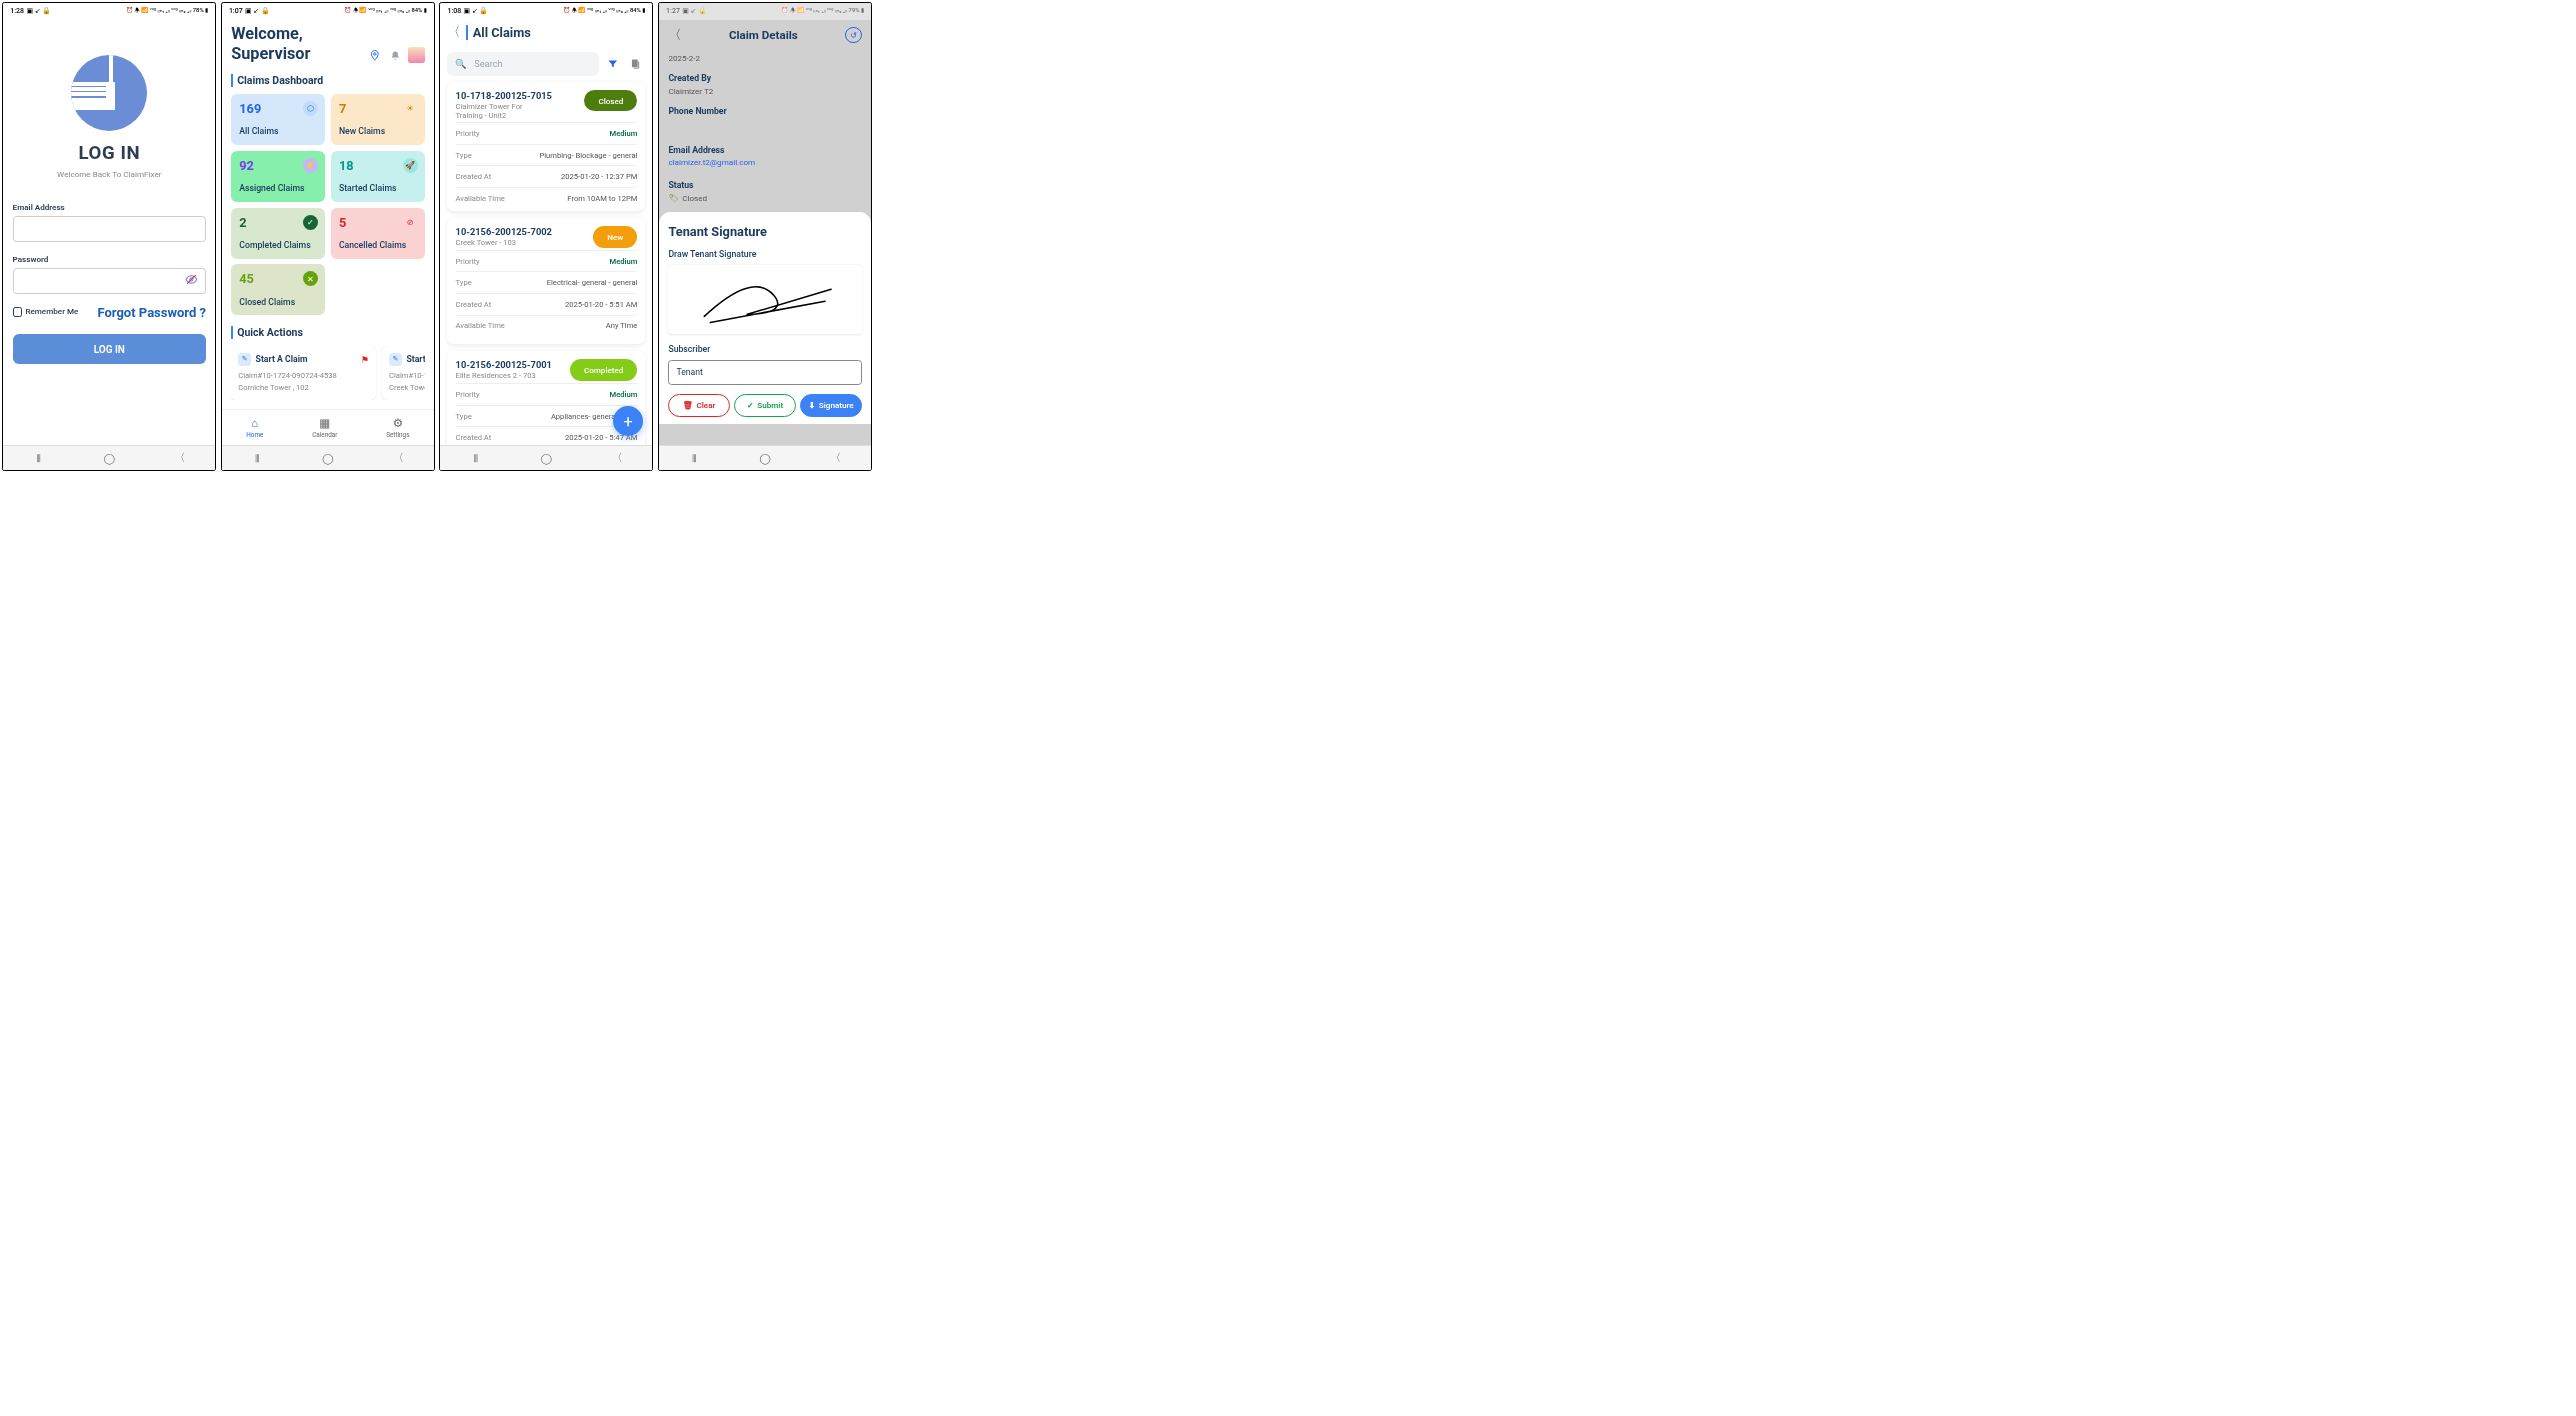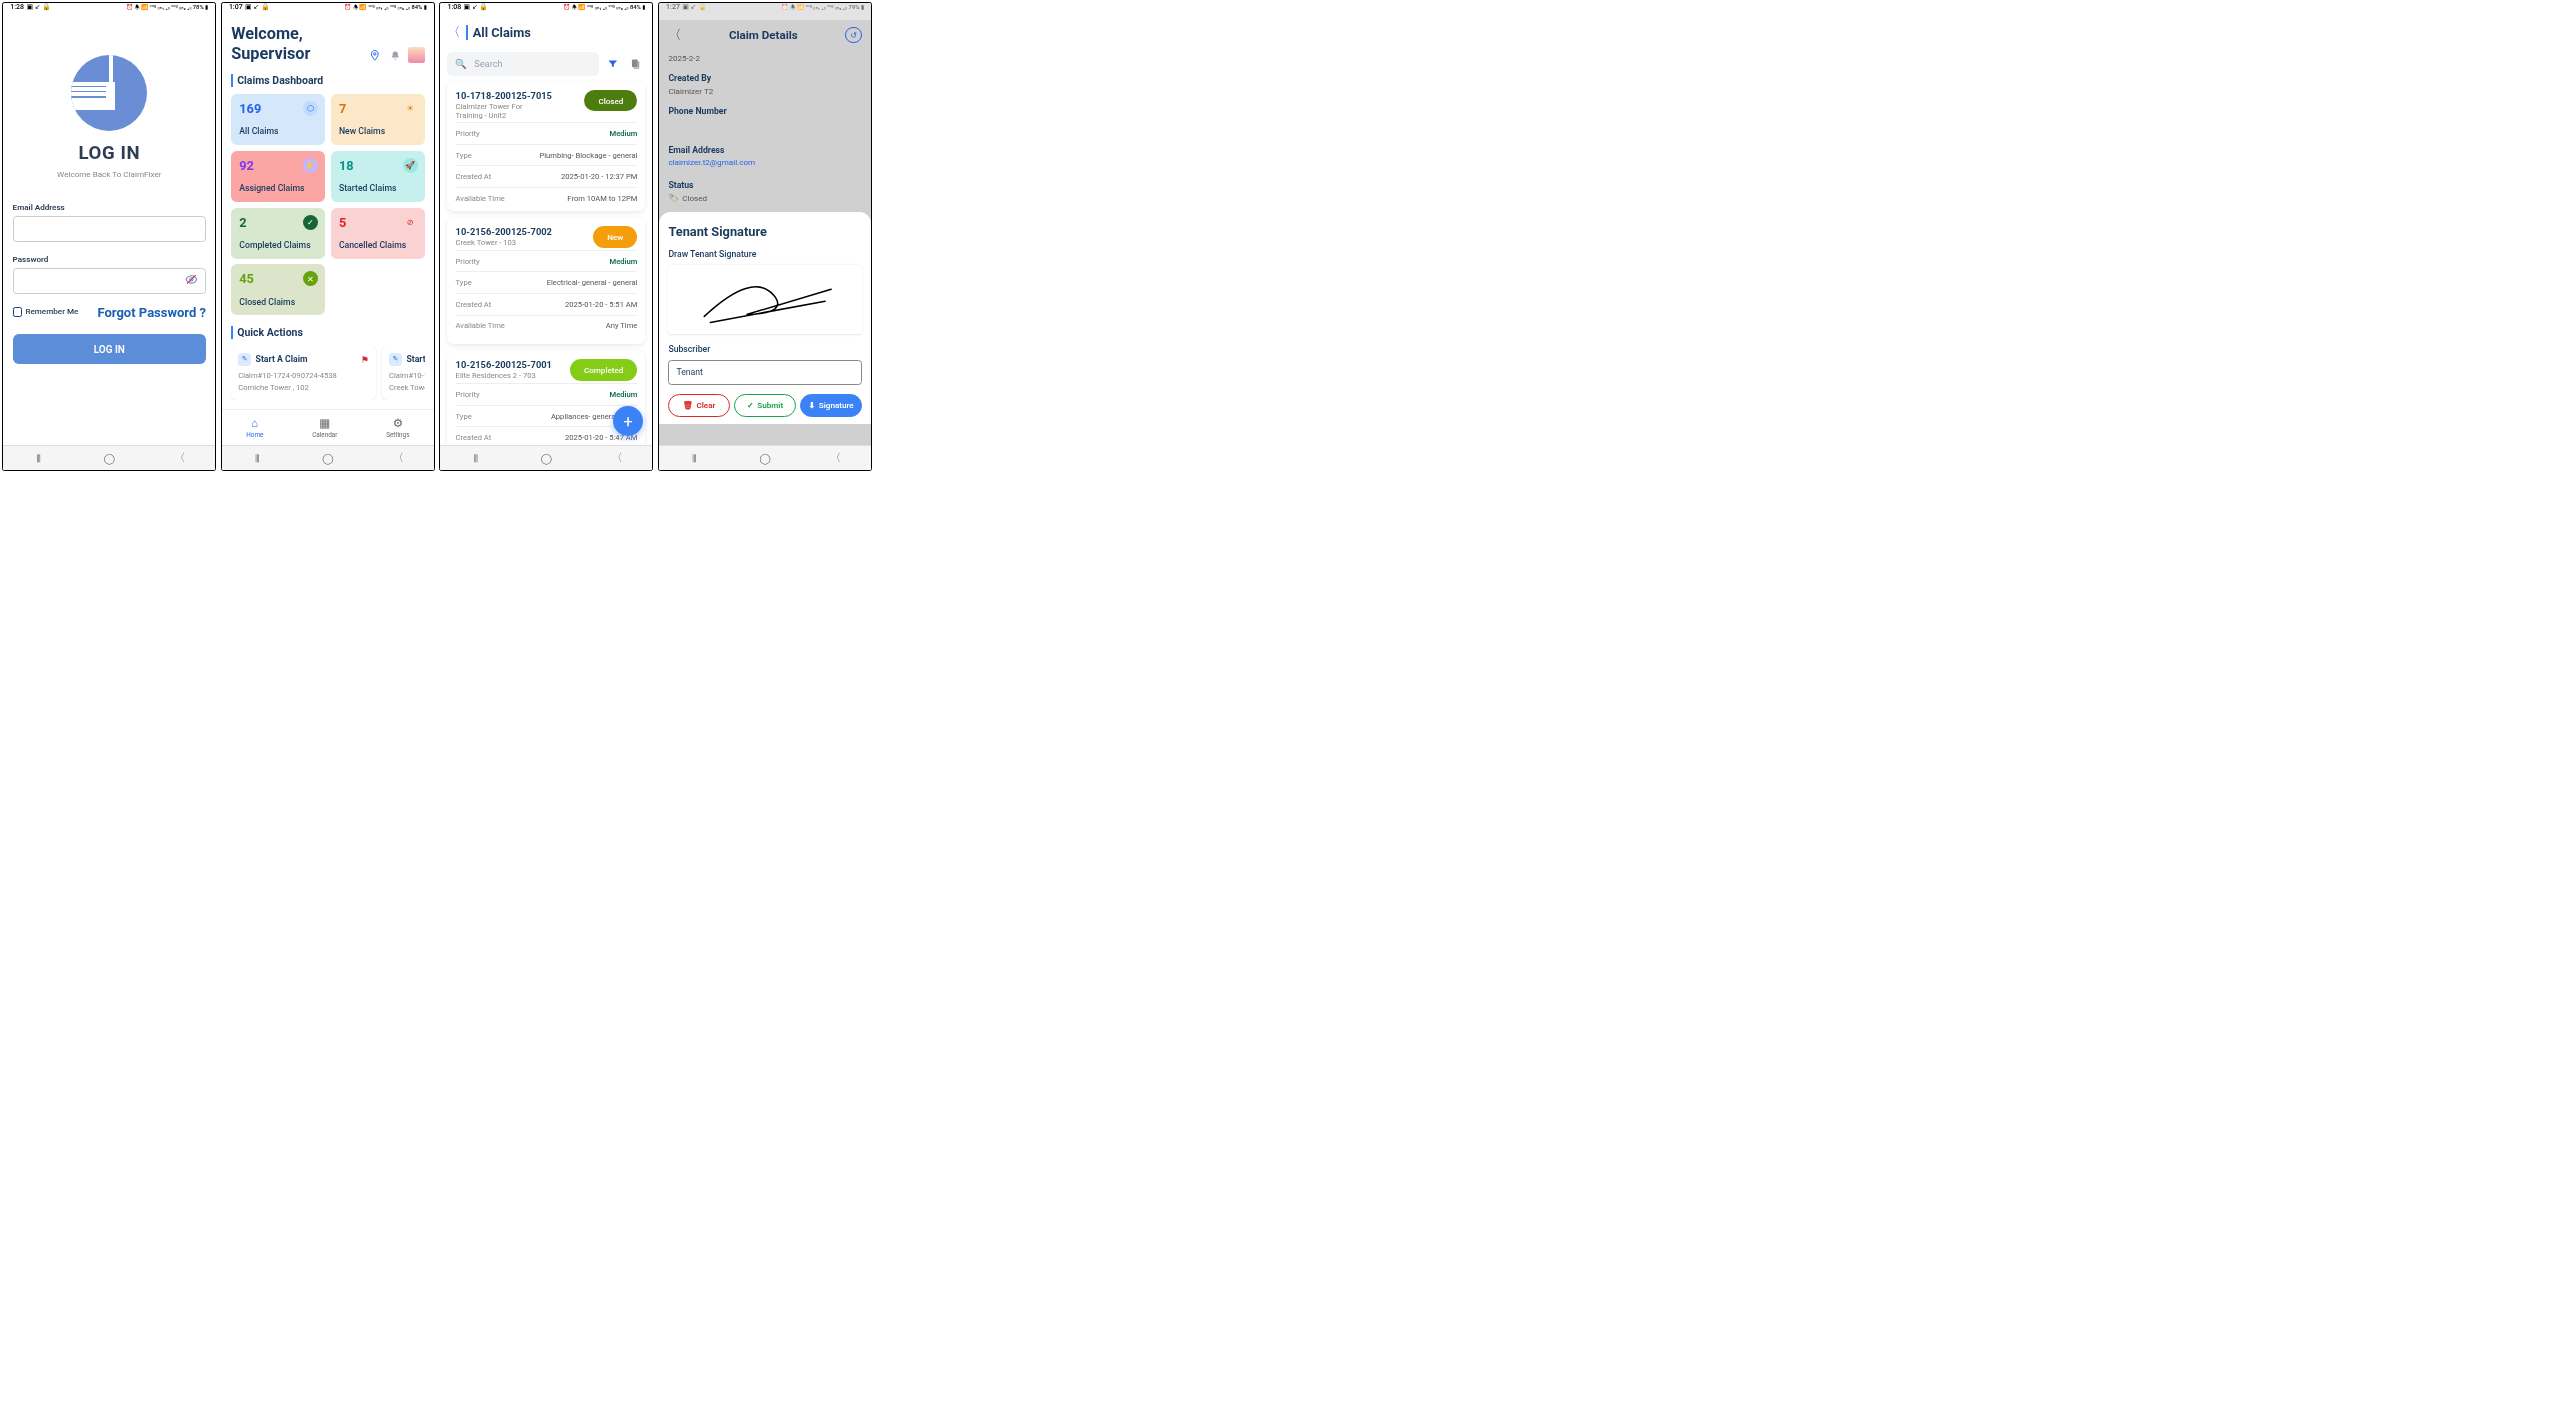--- a/index.html
+++ b/index.html
@@ -1,18 +1,18 @@
 <!DOCTYPE html>
 <html style="font-size:9.3px"><head>
 <meta charset="utf-8">
 <style>
 *{box-sizing:border-box;margin:0;padding:0;font-family:-apple-system,BlinkMacSystemFont,"Segoe UI",Roboto,sans-serif}
 body{background:#fff;display:flex;gap:4.6px;padding:2.3px}
 .phone{width:214px;height:469px;border:0.9px solid #000;border-radius:2.3px;background:#fff;display:flex;flex-direction:column;position:relative;overflow:hidden}
-.status-bar{height:16.3px;display:flex;align-items:flex-start;justify-content:space-between;padding:0 7px;font-size:7px;font-weight:500;color:#000}
+.status-bar{height:16.3px;display:flex;align-items:center;justify-content:space-between;padding:0 7px;font-size:7px;font-weight:500;color:#000}
 .status-left,.status-right{display:flex;align-items:center;gap:2.3px}
 .status-right{font-size:5.8px}
 .nav-bar{height:25.6px;display:flex;align-items:center;justify-content:space-around;border-top:0.6px solid #ddd;background:#f5f5f5;margin-top:auto}
 .nav-btn{width:11.6px;height:10.5px;display:flex;align-items:center;justify-content:center;color:#666;font-size:10.5px}
 .content{flex:1;overflow:hidden;padding:0 9.3px}
 
 
 .login-logo{width:76px;height:76px;margin:35px auto 11.6px;position:relative}
 .logo-circle{width:76px;height:76px;background:#6B8DD6;border-radius:50%;position:relative;overflow:hidden}
 .logo-cut{position:absolute;top:27px;left:0;width:44px;height:28px;background:#fff}
@@ -37,21 +37,21 @@
 .header-icon{width:12.8px;height:12.8px;display:flex;align-items:center;justify-content:center}
 .avatar{width:16.3px;height:16.3px;background:linear-gradient(#fdb,#e8a);border-radius:2.3px}
 .section-title{font-size:10.5px;font-weight:700;color:#1a3a5e;margin:10.5px 0 7px;padding-left:4px;border-left:2.3px solid #3b82f6}
 .dash-grid{display:grid;grid-template-columns:1fr 1fr;gap:5.8px}
 .dash-card{border-radius:5.8px;padding:7px 8.1px;position:relative;min-height:51px}
 .dash-num{font-size:12.8px;font-weight:700}
 .dash-label{font-size:8.7px;font-weight:500;margin-top:10.5px}
 .dash-icon{position:absolute;top:7px;right:7px;width:15px;height:15px;border-radius:50%;display:flex;align-items:center;justify-content:center;font-size:8.1px}
 .c-blue{background:#d5e8fb}.c-blue .dash-num{color:#2563eb}.c-blue .dash-label{color:#1a3a5e}.c-blue .dash-icon{background:#bfdbfe;color:#2563eb}
 .c-orange{background:#fce8c9}.c-orange .dash-num{color:#d97706}.c-orange .dash-label{color:#1a3a5e}.c-orange .dash-icon{color:#d97706}
-.c-purple{background:#fca5a5}.c-purple .dash-num{color:#7c3aed}.c-purple .dash-label{color:#1a3a5e}.c-purple .dash-icon{background:#c4b5fd;color:#7c3aed}
+.c-purple{background:#86efac}.c-purple .dash-num{color:#7c3aed}.c-purple .dash-label{color:#1a3a5e}.c-purple .dash-icon{background:#c4b5fd;color:#7c3aed}
 .c-teal{background:#c5f0ed}.c-teal .dash-num{color:#0d9488}.c-teal .dash-label{color:#1a3a5e}.c-teal .dash-icon{background:#99e8e0;color:#0d9488}
 .c-green{background:#d8e8ce}.c-green .dash-num{color:#166534}.c-green .dash-label{color:#1a3a5e}.c-green .dash-icon{background:#166534;color:#fff}
 .c-red{background:#fad2d2}.c-red .dash-num{color:#dc2626}.c-red .dash-label{color:#1a3a5e}.c-red .dash-icon{color:#dc2626}
 .c-olive{background:#dce5c9}.c-olive .dash-num{color:#65a30d}.c-olive .dash-label{color:#1a3a5e}.c-olive .dash-icon{background:#65a30d;color:#fff}
 .quick-row{display:flex;gap:5.8px;overflow:hidden}
 .quick-card{min-width:145px;background:#fff;border-radius:5.8px;padding:7px;box-shadow:0 0.6px 2.3px rgba(0,0,0,0.1)}
 .quick-head{display:flex;justify-content:space-between;align-items:center;margin-bottom:4.6px}
 .quick-title{font-size:8.7px;font-weight:700;color:#1a3a5e}
 .quick-icon{width:12.8px;height:12.8px;background:#dbeafe;border-radius:3.5px;display:flex;align-items:center;justify-content:center;color:#2563eb;font-size:7px;margin-right:4.6px}
 .flag-icon{color:#dc2626;font-size:9.3px}

